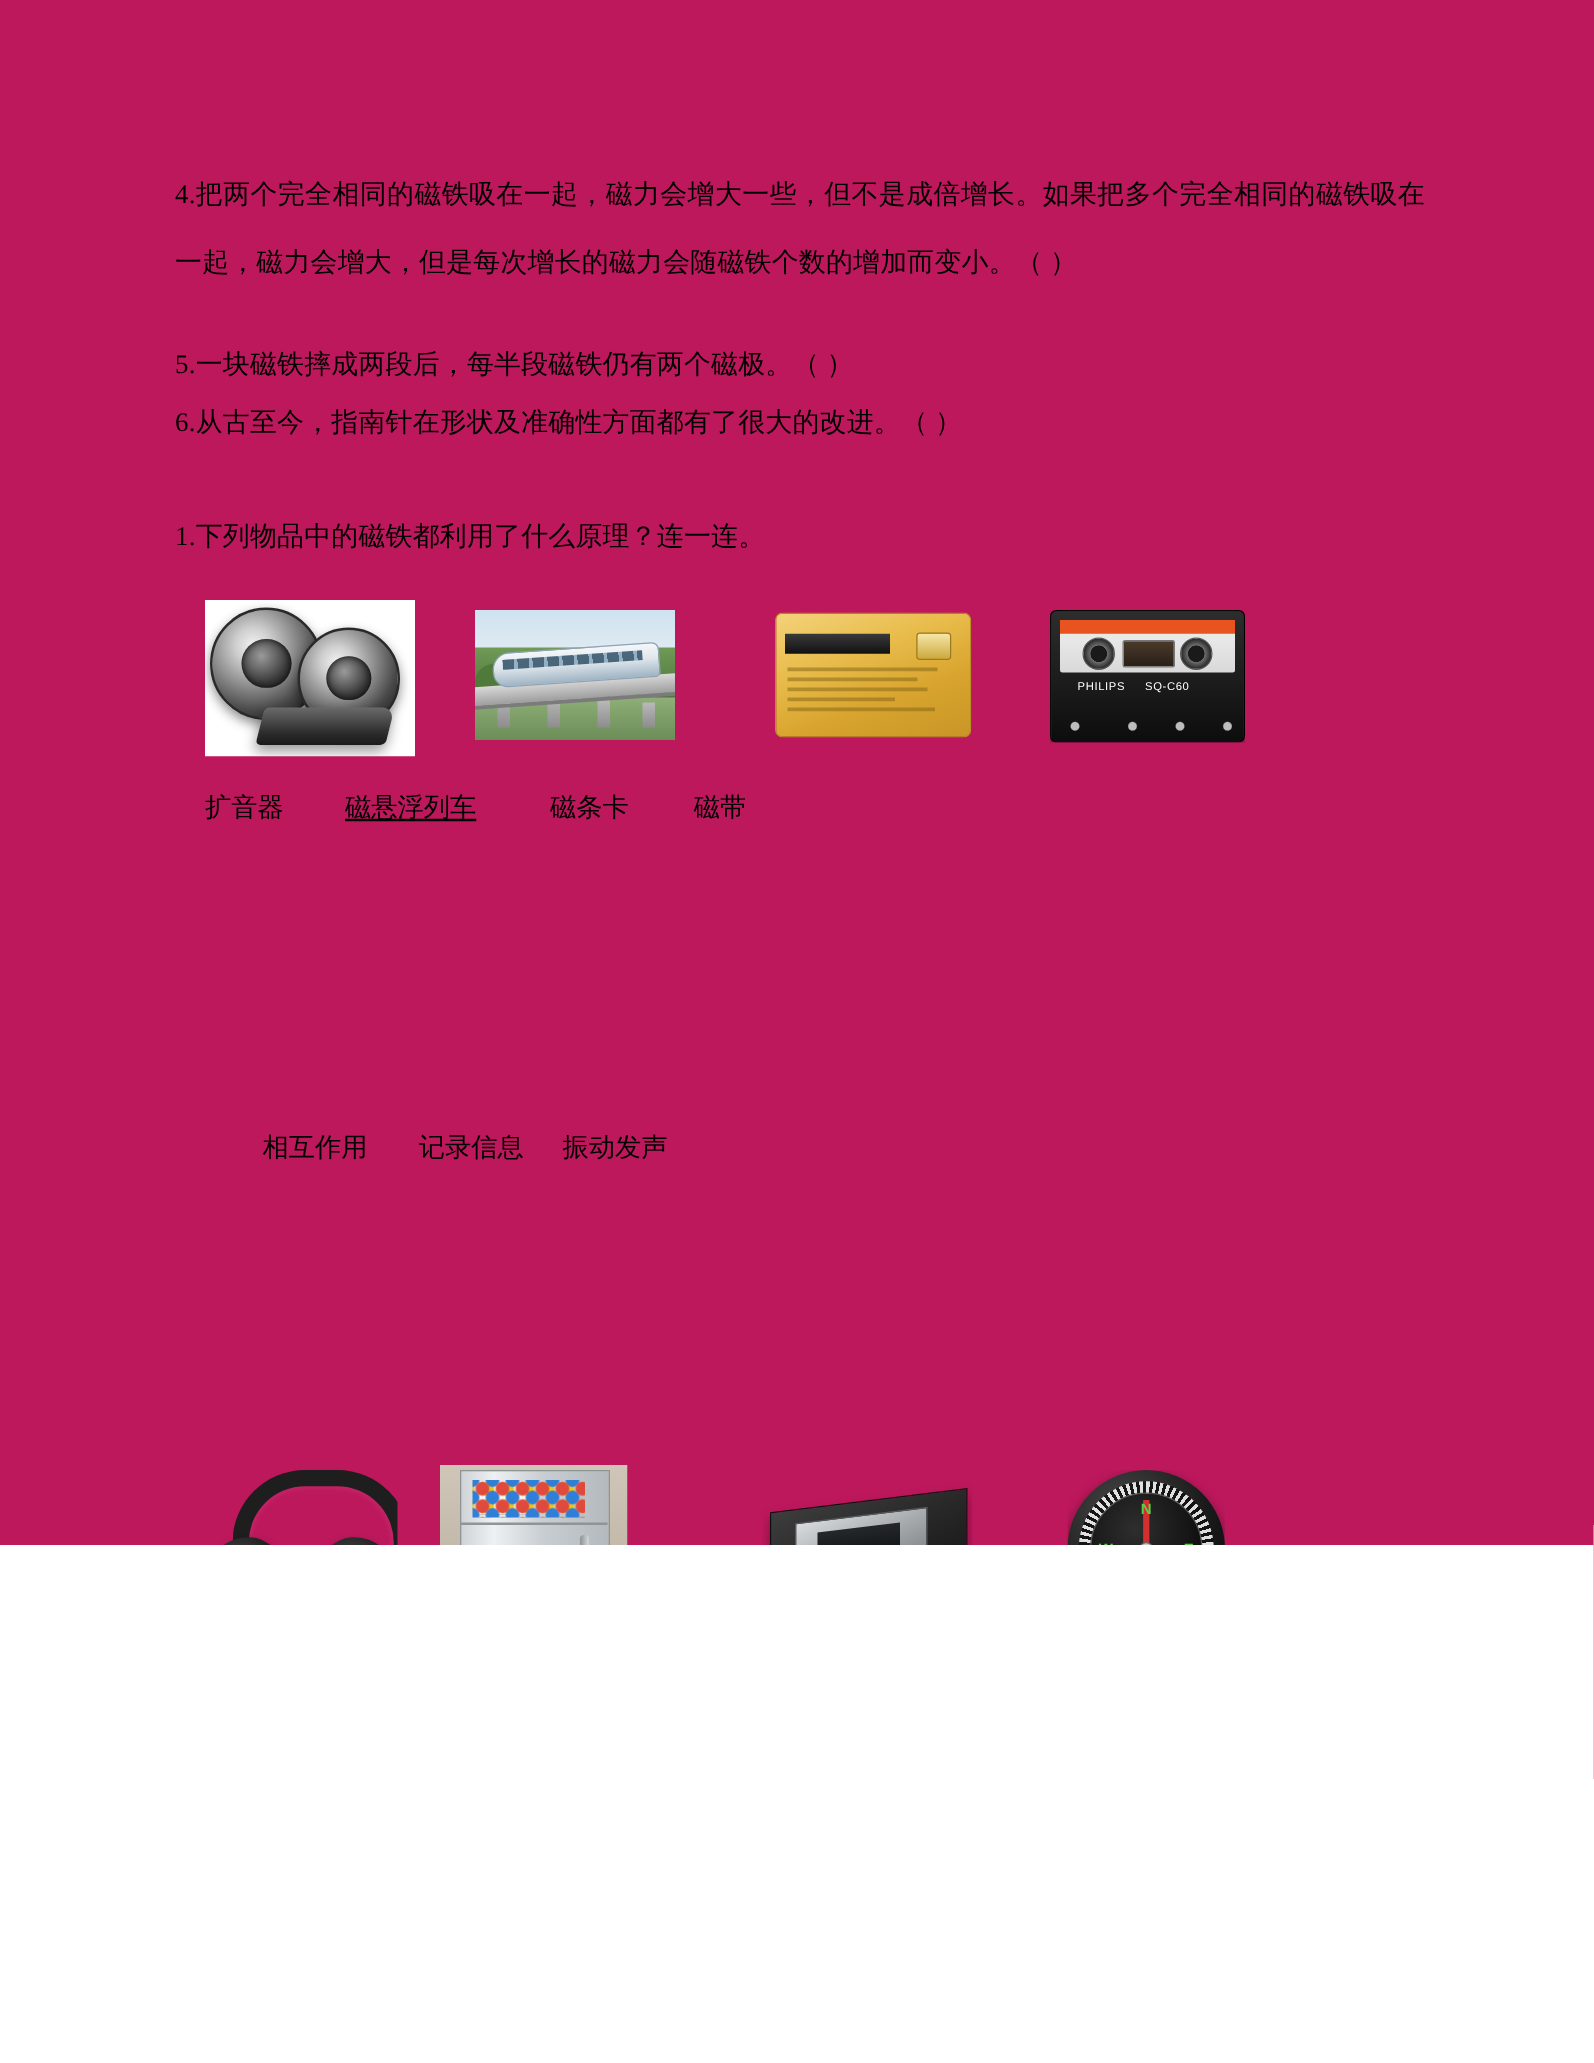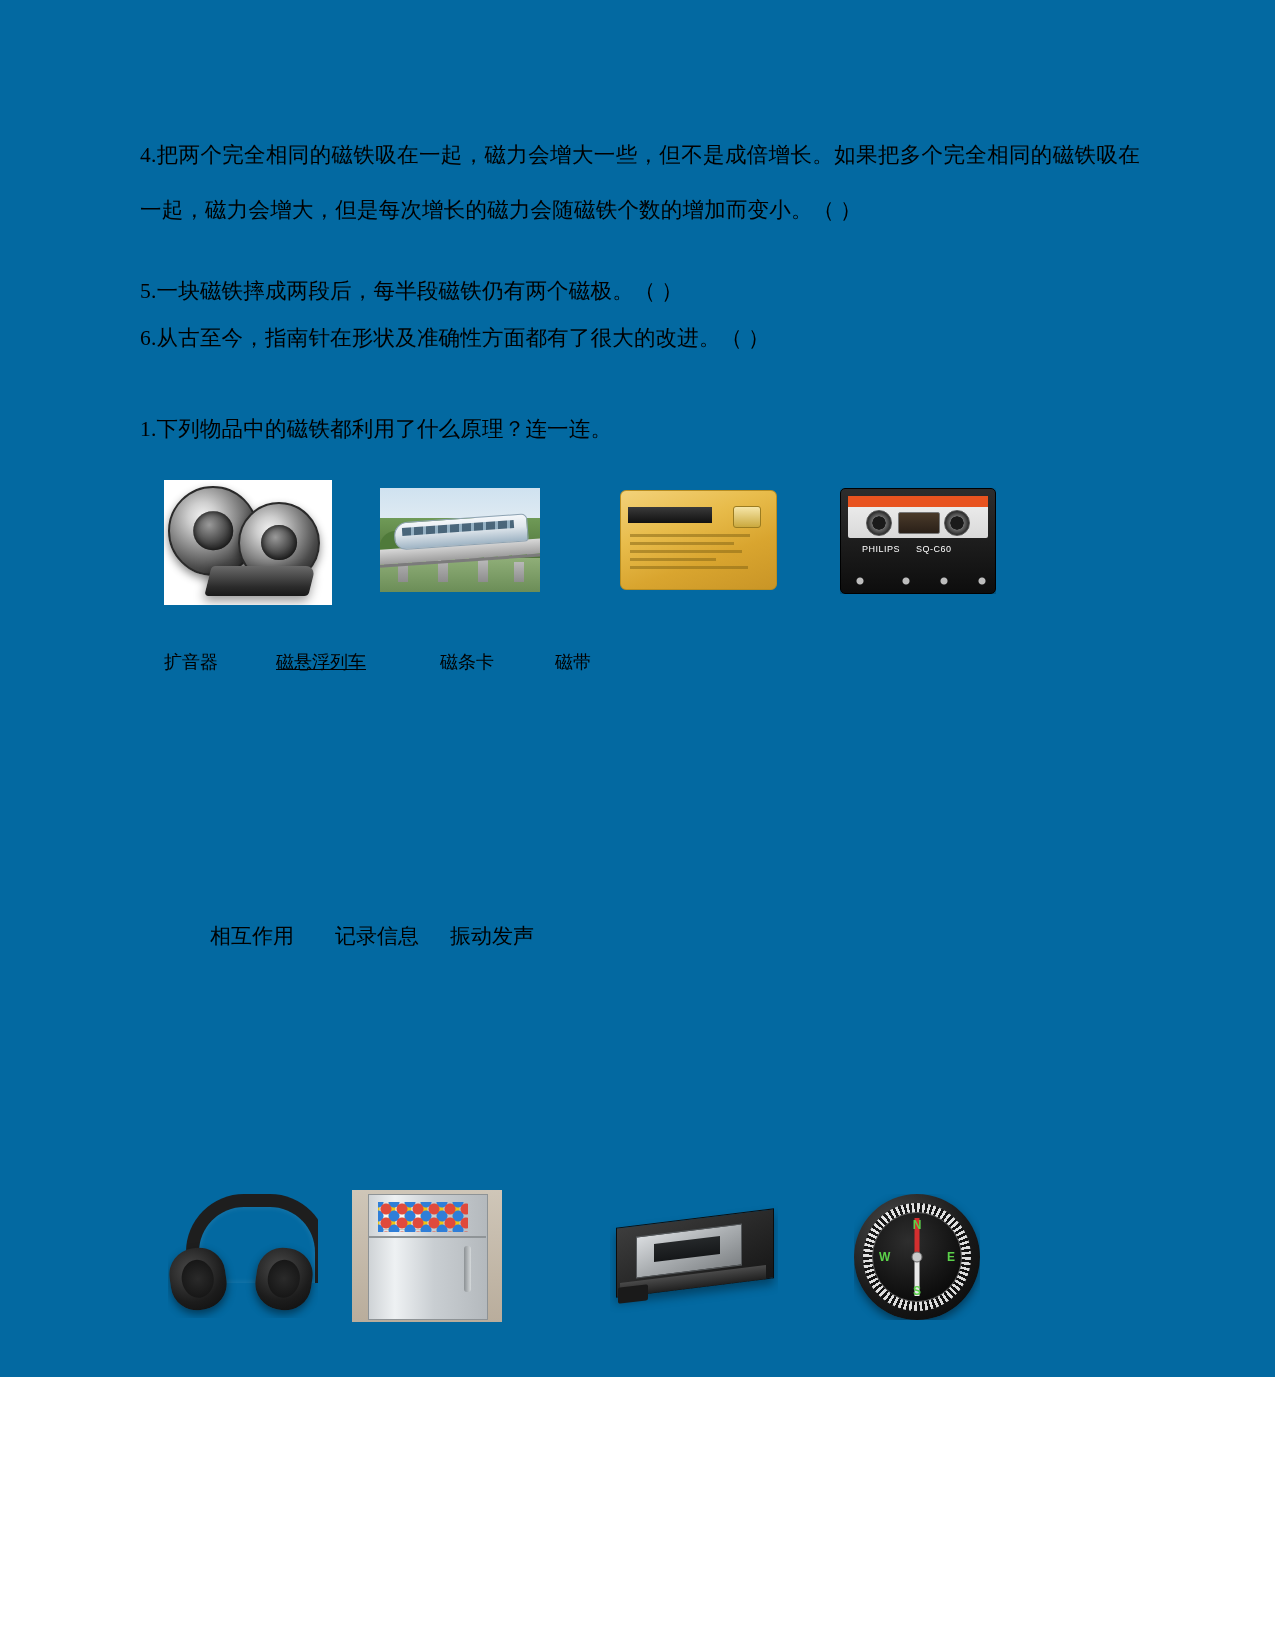--- a/index.html
+++ b/index.html
@@ -7,23 +7,23 @@
     padding: 0;
     background: #ffffff;
   }
   body {
     font-family: "Liberation Serif", "DejaVu Serif", serif;
     color: #000000;
   }
   .page {
     position: relative;
     width: 1275px;
-    height: 1377px;
+    height: 1236px;
     margin: 0 auto;
-    background: #0369a1;
+    background: #be185d;
     overflow: hidden;
   }
   .content {
     position: absolute;
     left: 140px;
     top: 0;
     width: 1000px;
   }
 
   
@@ -54,22 +54,22 @@
     height: 130px;
     margin-top: 26px;
   }
   .img-cell {
     position: absolute;
     top: 0;
   }
   .labels-row {
     position: relative;
     height: 40px;
-    margin-top: 40px;
-    font-size: 18px;
+    margin-top: 22px;
+    font-size: 21px;
   }
   .label-item {
     position: absolute;
     top: 0;
     white-space: nowrap;
   }
 
   .mid-labels {
     position: relative;
     height: 40px;

